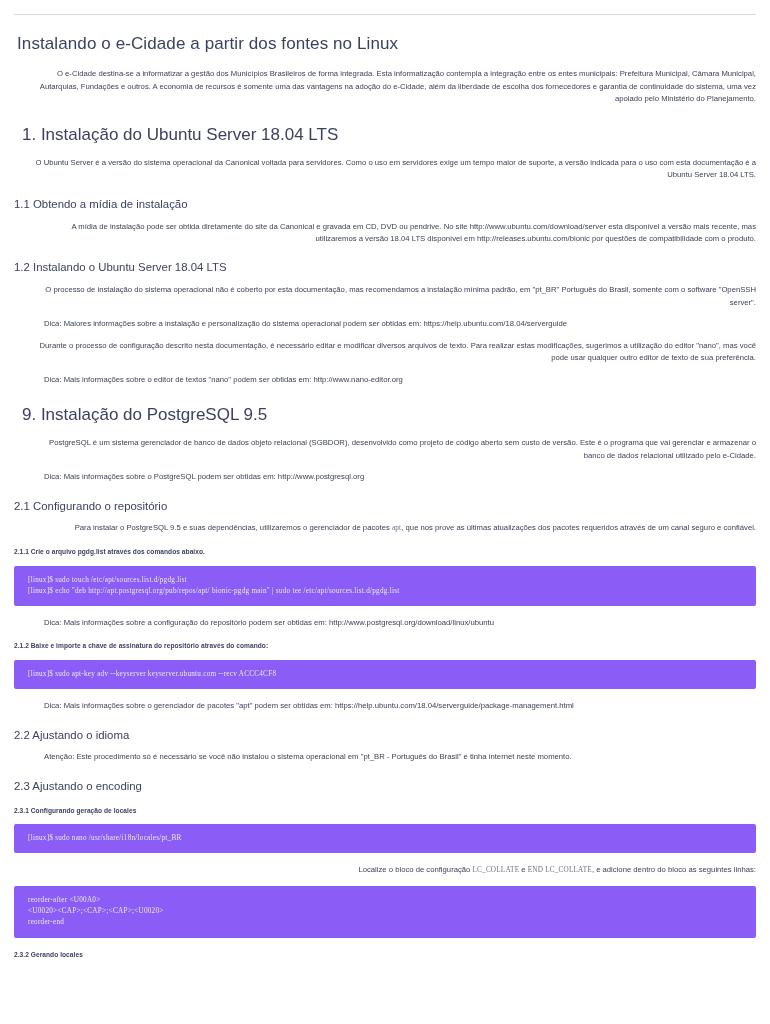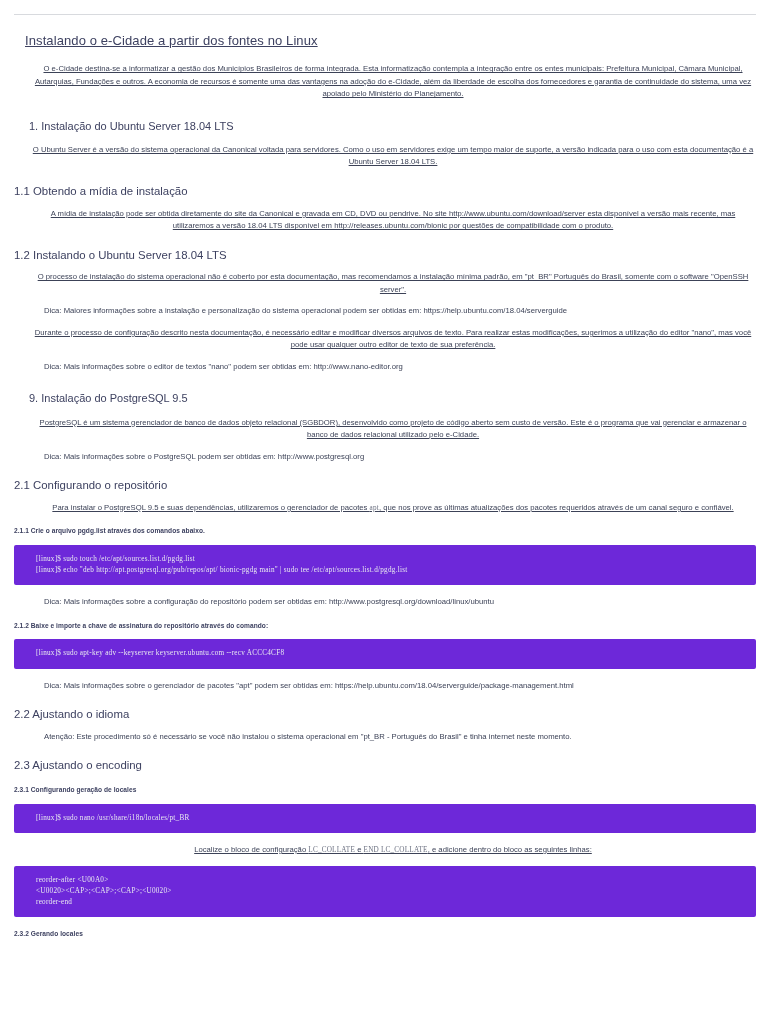--- a/index.html
+++ b/index.html
@@ -19,33 +19,32 @@
     box-sizing: border-box;
     padding: 0 14px 12px 14px;
     background: #ffffff;
   }
   .top-rule {
     height: 1px;
     background: #d8dade;
     margin: 14px 0 0 0;
   }
   h1.doc-title {
-    font-size: 13px;
+    font-size: 17px;
     font-weight: normal;
     color: #3d4160;
-    margin: 18px 0 14px 11px;
+    margin: 18px 0 14px 3px;
     letter-spacing: 0.1px;
     line-height: 1.25;
-    text-decoration: underline;
   }
   h2.sec {
-    font-size: 11px;
+    font-size: 17px;
     font-weight: normal;
     color: #3d4160;
-    margin: 18px 0 11px 15px;
+    margin: 18px 0 11px 8px;
     line-height: 1.3;
   }
   h3.subsec {
     font-size: 11.4px;
     font-weight: normal;
     color: #3d4160;
     margin: 15px 0 9px 0;
     line-height: 1.3;
   }
   h4.minisec {
@@ -54,38 +53,37 @@
     color: #3d4160;
     margin: 13px 0 8px 0;
     line-height: 1.3;
     letter-spacing: 0.05px;
   }
   p.body {
     font-size: 7.7px;
     line-height: 1.62;
     color: #3c4257;
     margin: 0 0 9px 16px;
-    text-align: center;
-    text-decoration: underline;
+    text-align: right;
   }
   p.tip {
     font-size: 7.7px;
     line-height: 1.62;
     color: #3c4257;
     margin: 0 0 9px 0;
     padding-left: 30px;
   }
   pre.code {
-    background: #6d28d9;
+    background: #8b5cf6;
     color: #e9eaf0;
     font-family: "Liberation Serif", serif;
     font-size: 7.2px;
     line-height: 1.55;
     margin: 9px 0 11px 0;
-    padding: 9px 12px 9px 22px;
+    padding: 9px 12px 9px 14px;
     border-radius: 2px;
     white-space: pre;
     overflow: hidden;
     letter-spacing: 0.25px;
   }
   code.inline {
     font-family: "Liberation Serif", serif;
     font-size: 7.2px;
     color: #6b7080;
     letter-spacing: 0.2px;

